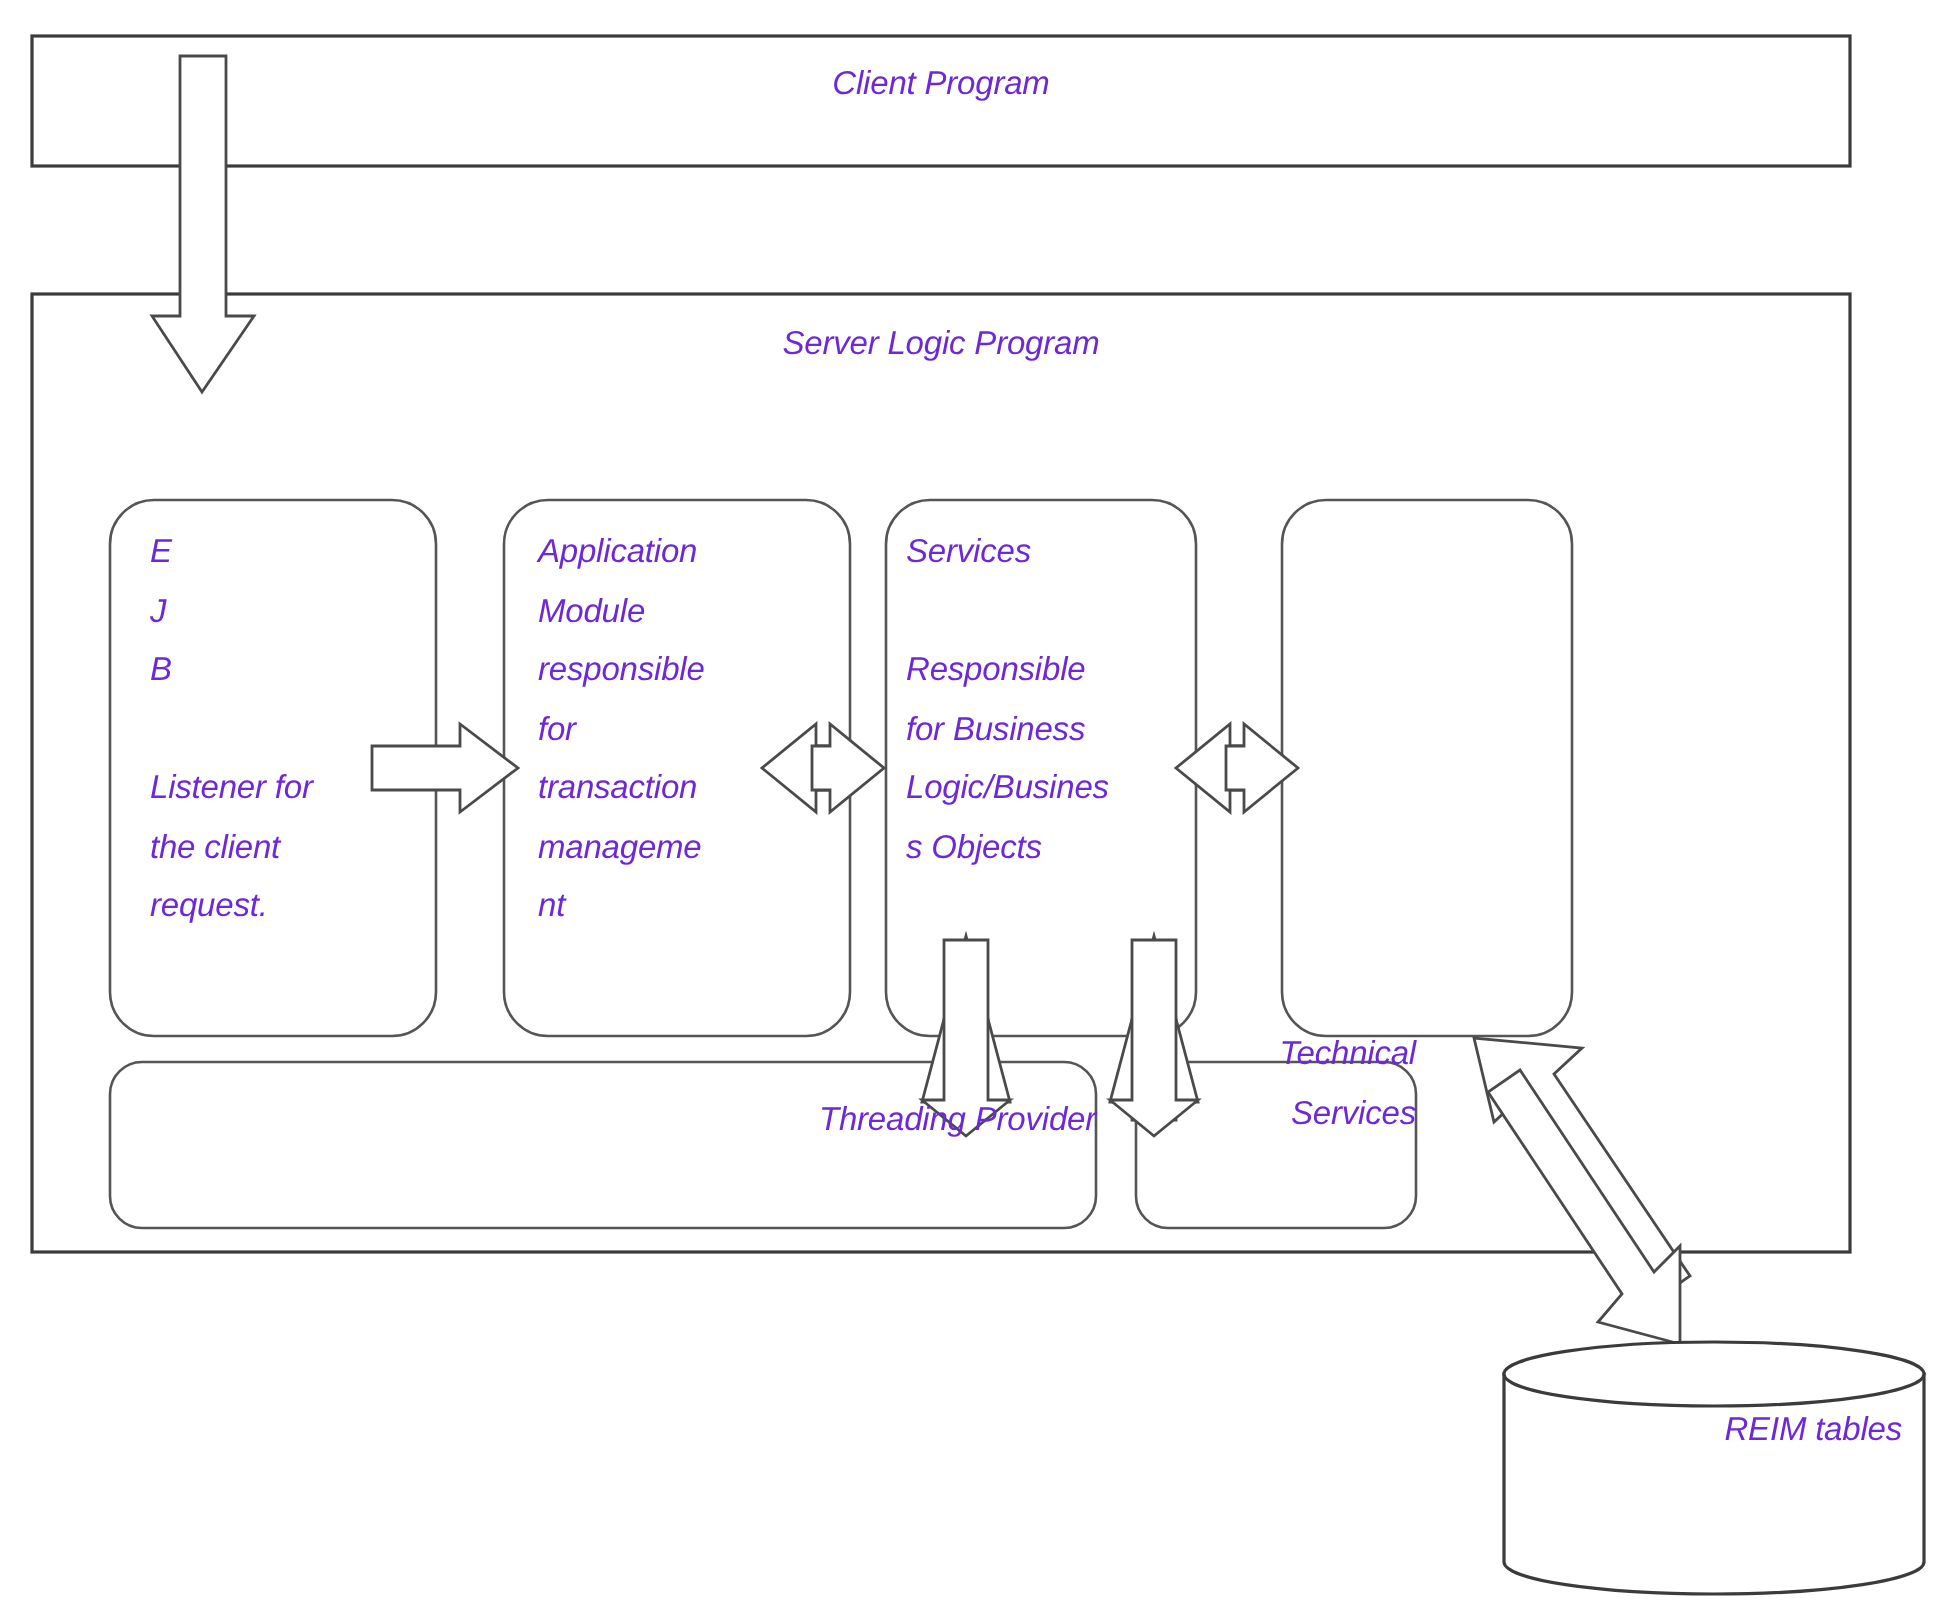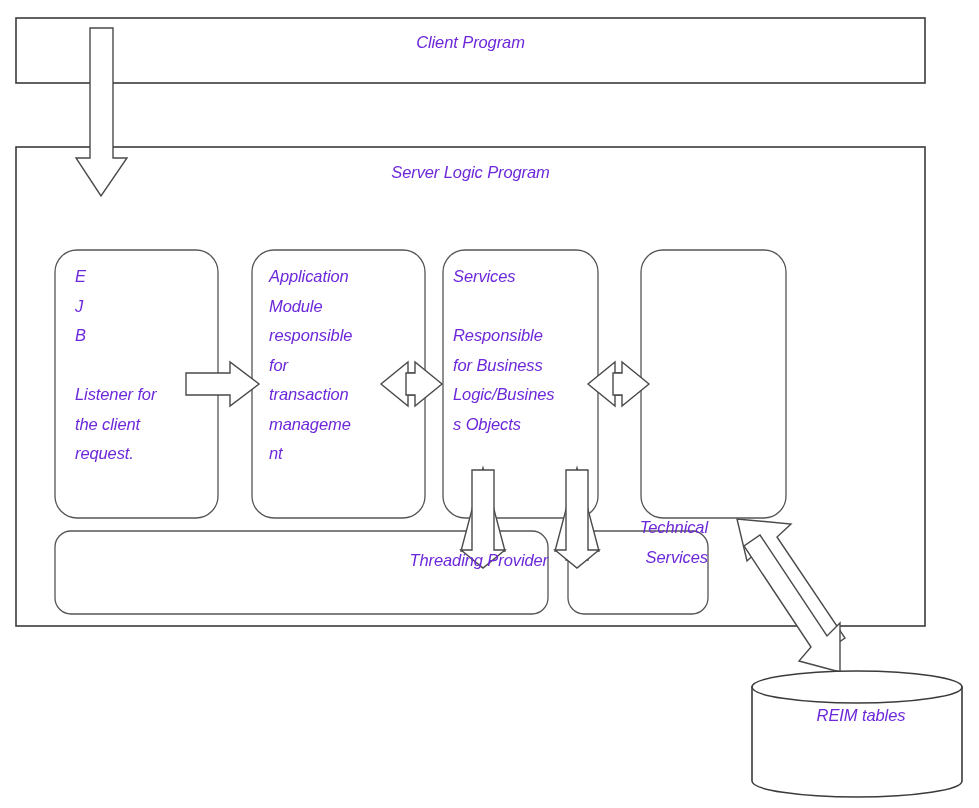--- a/index.html
+++ b/index.html
@@ -57,21 +57,21 @@
     line-height: 29.5px;
     text-align: left;
   }
   .center-txt {
     font-size: 16.5px;
     line-height: 29.5px;
     text-align: right;
   }
   .db-txt {
     font-size: 16.5px;
-    text-align: center;
+    text-align: right;
   }
 </style>
 </head>
 <body>
 
 <div id="diagram-root">
 
   <svg class="svg-layer" viewBox="0 0 979 808" xmlns="http://www.w3.org/2000/svg">
 
     <rect class="shape-stroke" x="16" y="18" width="909" height="65"></rect>

